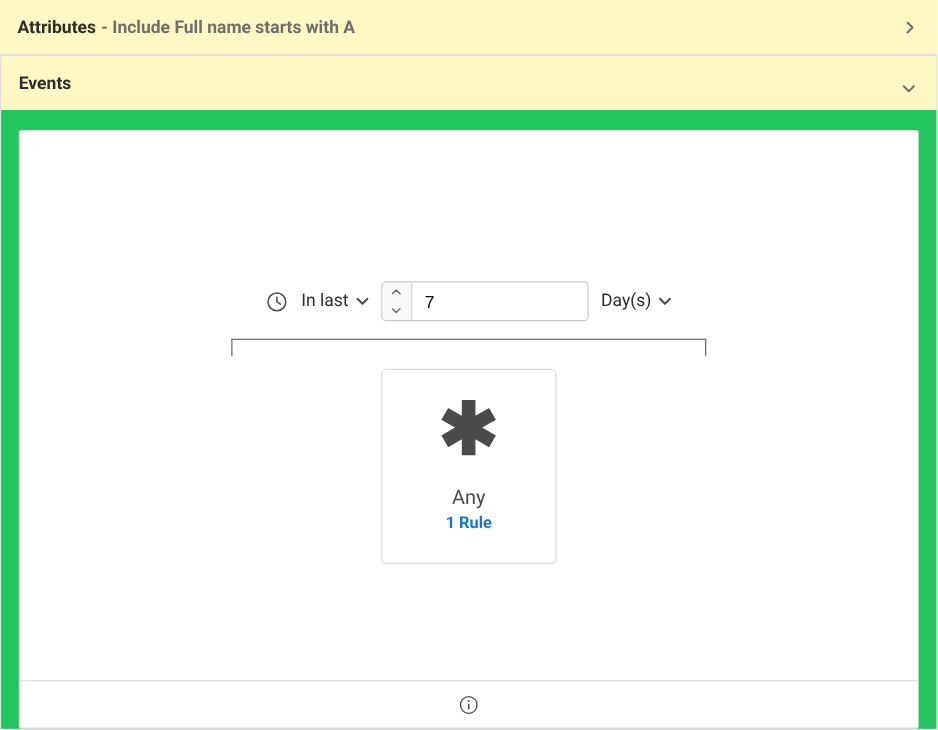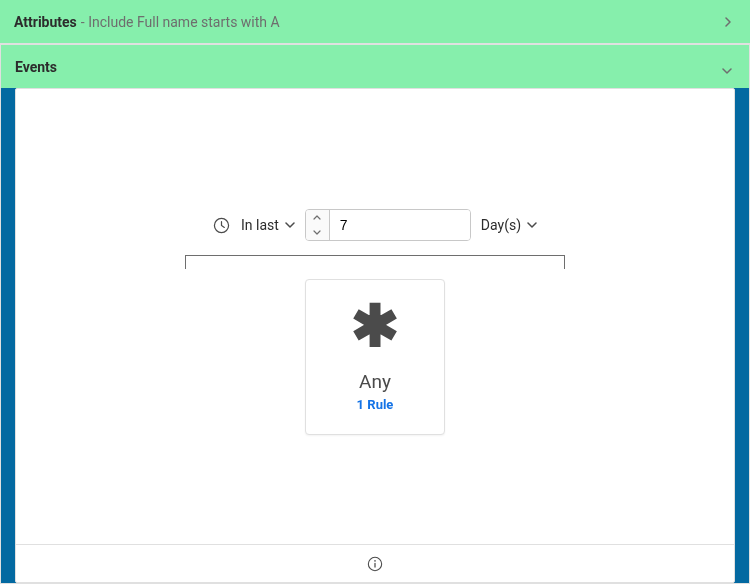--- a/index.html
+++ b/index.html
@@ -6,59 +6,59 @@
     body {
       font-family: -apple-system, BlinkMacSystemFont, "Segoe UI", Roboto, Arial, sans-serif;
       font-size: 14px;
       color: #2c2c2c;
       background: #fff;
       width: 750px;
       height: 584px;
       overflow: hidden;
     }
     .accordion-header {
-      background: #86efac;
+      background: #fef9c3;
       border: 1px solid #e0e0e0;
       height: 44px;
       display: flex;
       align-items: center;
       padding: 0 14px;
       position: relative;
     }
     .accordion-header.collapsed {
       border-top: none;
       border-left: none;
       border-right: none;
     }
     .accordion-title {
       font-weight: 700;
       font-size: 14px;
     }
     .accordion-subtitle {
       color: #6e6e6e;
-      font-weight: 400;
+      font-weight: 700;
       margin-left: 4px;
     }
     .accordion-chevron {
       position: absolute;
       right: 14px;
       top: 50%;
       transform: translateY(-50%);
       width: 16px;
       height: 16px;
       display: flex;
       align-items: center;
       justify-content: center;
     }
     .events-body {
-      background: #0369a1;
+      background: #22c55e;
       border-left: 1px solid #e0e0e0;
       border-right: 1px solid #e0e0e0;
       border-bottom: 1px solid #e0e0e0;
-      padding: 0 14px 0 14px;
+      padding: 16px 14px 0 14px;
       height: 496px;
       display: flex;
       flex-direction: column;
     }
     .events-canvas {
       background: #fff;
       border: 1px solid #e0e0e0;
       border-radius: 2px;
       flex: 1;
       position: relative;
@@ -149,21 +149,21 @@
       font-size: 58px;
       font-weight: 700;
       color: #4b4b4b;
       line-height: 1;
       height: 48px;
       display: flex;
       align-items: center;
       margin-bottom: 20px;
     }
     .event-title {
-      font-size: 19px;
+      font-size: 16px;
       color: #4b4b4b;
       margin-bottom: 4px;
     }
     .event-link {
       font-size: 13px;
       color: #1473e6;
       font-weight: bold;
     }
     .footer-bar {
       border-top: 1px solid #e0e0e0;

